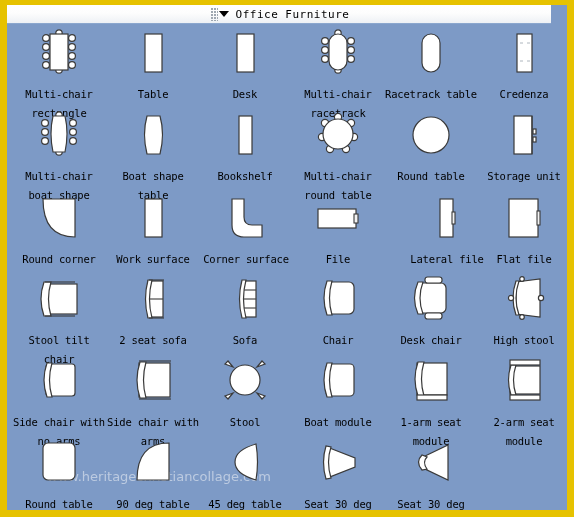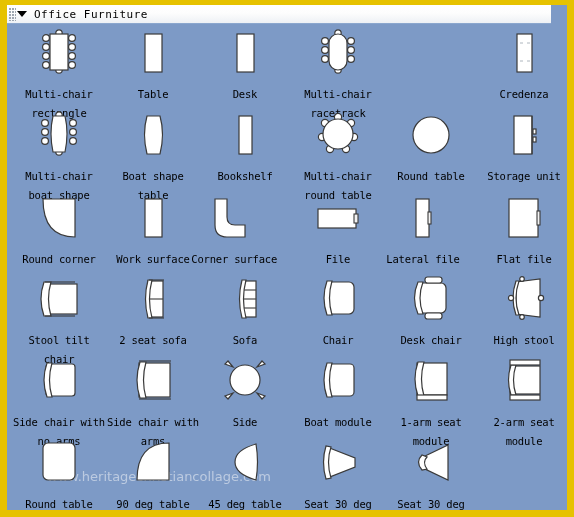--- a/index.html
+++ b/index.html
@@ -14,21 +14,21 @@
     border-right:7px solid #e6c200;
     border-top:5px solid #e6c200;
     border-bottom:7px solid #e6c200;
     background:#7d9ac6;
   }
   
   #titlebar{
     position:absolute;left:0;top:0;right:16px;height:18px;
     background:linear-gradient(to bottom,#ffffff 0%,#fdfdfd 45%,#eef1f5 100%);
     border-bottom:1px solid #8ba7ce;
-    display:flex;align-items:center;
+    display:flex;align-items:center;justify-content:center;
   }
   .grip{
     width:7px;height:13px;margin-left:2px;margin-right:1px;
     background-image:
       radial-gradient(circle at 1px 1px, #9aa3ad 0.9px, transparent 1.2px);
     background-size:3px 3px;
     opacity:.95;
   }
   .tri{
     width:0;height:0;border-left:5px solid transparent;border-right:5px solid transparent;
@@ -129,20 +129,28 @@
               <circle cx="43" cy="29" r="3.4"></circle>
       <circle cx="30" cy="3" r="3.2"></circle>
               <circle cx="30" cy="40" r="3.2"></circle>
       <rect x="21" y="4" width="18" height="36" rx="9"></rect>
     </g>
           </svg>
         </div>
         <div class="lbl">Multi-chair
 racetrack</div>
       </div>
+      <div class="cell" style="left: 376px; top: 6px;">
+        <div class="art">
+          <svg width="60" height="52" viewBox="0 0 60 52">
+    <rect class="sh" x="21" y="4" width="18" height="38" rx="9"></rect>
+          </svg>
+        </div>
+        <div class="lbl">Racetrack table</div>
+      </div>
       <div class="cell" style="left: 469px; top: 6px;">
         <div class="art">
           <svg width="60" height="52" viewBox="0 0 60 52">
     <rect class="sh" x="23" y="4" width="15" height="38"></rect>
     <line class="lnl" x1="26" y1="13" x2="29" y2="13"></line>
             <line class="lnl" x1="33" y1="13" x2="36" y2="13"></line>
     <line class="lnl" x1="26" y1="31" x2="29" y2="31"></line>
             <line class="lnl" x1="33" y1="31" x2="36" y2="31"></line>
     </svg>
         </div>
@@ -230,38 +238,38 @@
         <div class="lbl">Round corner</div>
       </div>
       <div class="cell" style="left: 98px; top: 171px;">
         <div class="art">
           <svg width="60" height="52" viewBox="0 0 60 52">
     <rect class="sh" x="22" y="4" width="17" height="38"></rect>
           </svg>
         </div>
         <div class="lbl">Work surface</div>
       </div>
-      <div class="cell" style="left: 174px; top: 171px; text-align: right;">
+      <div class="cell" style="left: 191px; top: 171px;">
         <div class="art">
           <svg width="60" height="52" viewBox="0 0 60 52">
     <path class="sh" d="M16 4 L28 4 L28 22 Q28 30 36 30 L46 30 L46 42 L28 42 Q16 42 16 30 Z"></path>
           </svg>
         </div>
         <div class="lbl">Corner surface</div>
       </div>
       <div class="cell" style="left: 283px; top: 171px;">
         <div class="art">
           <svg width="60" height="52" viewBox="0 0 60 52">
     <rect class="sh" x="10" y="14" width="38" height="19"></rect>
     <rect class="shd" x="46" y="19" width="4" height="9"></rect>
           </svg>
         </div>
         <div class="lbl">File</div>
       </div>
-      <div class="cell" style="left: 368px; top: 171px;">
+      <div class="cell" style="left: 392px; top: 171px;">
         <div class="art">
           <svg width="60" height="52" viewBox="0 0 60 52">
     <rect class="sh" x="23" y="4" width="13" height="38"></rect>
     <rect class="shd" x="35" y="17" width="3" height="12"></rect>
           </svg>
         </div>
         <div class="lbl">Lateral file</div>
       </div>
       <div class="cell" style="left: 469px; top: 171px;">
         <div class="art">
@@ -366,21 +374,21 @@
       <div class="cell" style="left: 190px; top: 334px;">
         <div class="art">
           <svg width="60" height="52" viewBox="0 0 60 52">
     <circle class="sh" cx="30" cy="22" r="15"></circle>
     <path class="sh" d="M18 9 L13 3 L10 6 Z"></path>
     <path class="sh" d="M42 9 L47 3 L50 6 Z"></path>
     <path class="sh" d="M18 35 L13 41 L10 38 Z"></path>
     <path class="sh" d="M42 35 L47 41 L50 38 Z"></path>
           </svg>
         </div>
-        <div class="lbl">Side</div>
+        <div class="lbl">Stool</div>
       </div>
       <div class="cell" style="left: 283px; top: 334px;">
         <div class="art">
           <svg width="60" height="52" viewBox="0 0 60 52">
     <rect class="sh" x="18" y="6" width="28" height="32" rx="4"></rect>
     <path class="sh" d="M19 5 Q13 22 19 39 L24 39 Q19 22 24 5 Z"></path>
           </svg>
         </div>
         <div class="lbl">Boat module</div>
       </div>

